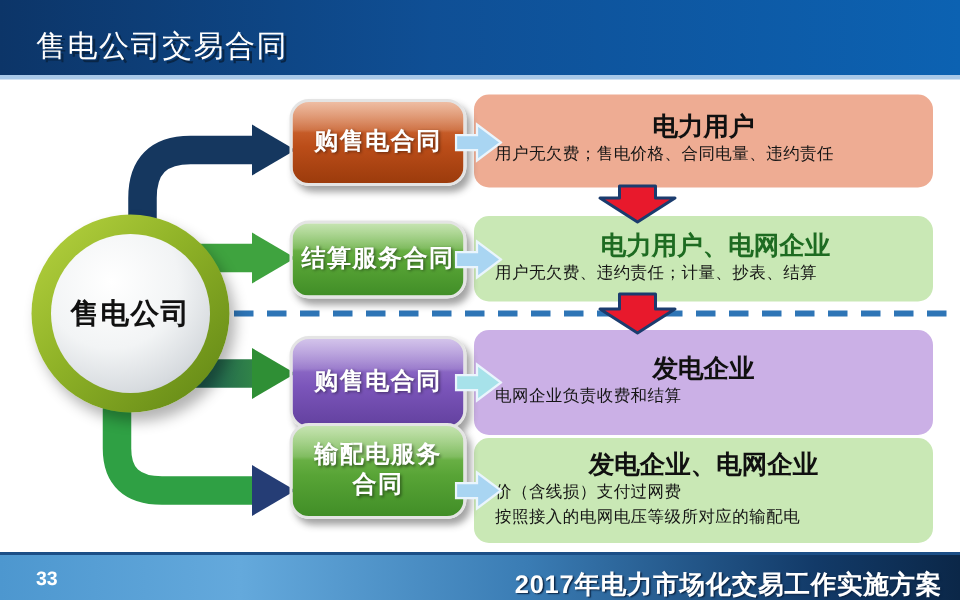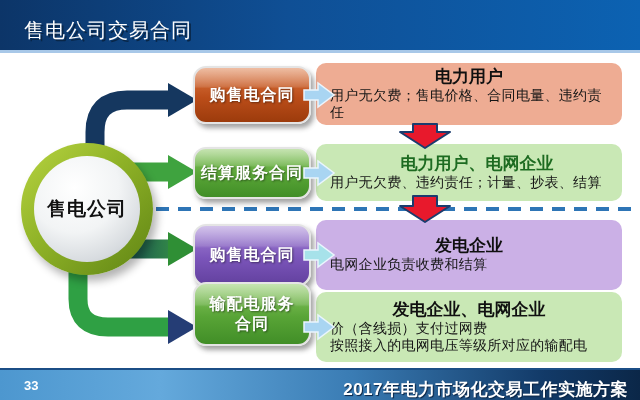--- a/index.html
+++ b/index.html
@@ -44,21 +44,21 @@
     position:absolute;left:316px;width:306px;border-radius:10px;
     display:flex;flex-direction:column;justify-content:center;
     padding:2px 0 3px 0;box-sizing:border-box;
   }
   .panel-title{
     text-align:center;font-size:17px;font-weight:bold;color:#101010;
     line-height:21px;
   }
   .panel-title.green-text{color:#1d6b21;margin-left:16px;}
   .panel-line{
-    font-size:14px;color:#151515;line-height:17.5px;padding:0 14px;
+    font-size:11px;color:#151515;line-height:17.5px;padding:0 14px;
     letter-spacing:.3px;
   }
   .panel-line:empty{display:none;}
   .panel-salmon{background:#eeac93;}
   .panel-green{background:#c9e8b5;}
   .panel-purple{background:#cbb0e6;}
   .btn{
     position:absolute;left:193px;width:118px;border-radius:13px;
     border:2px solid #e4e4e4;box-sizing:border-box;
     box-shadow:3px 4px 5px rgba(50,50,50,.45);

